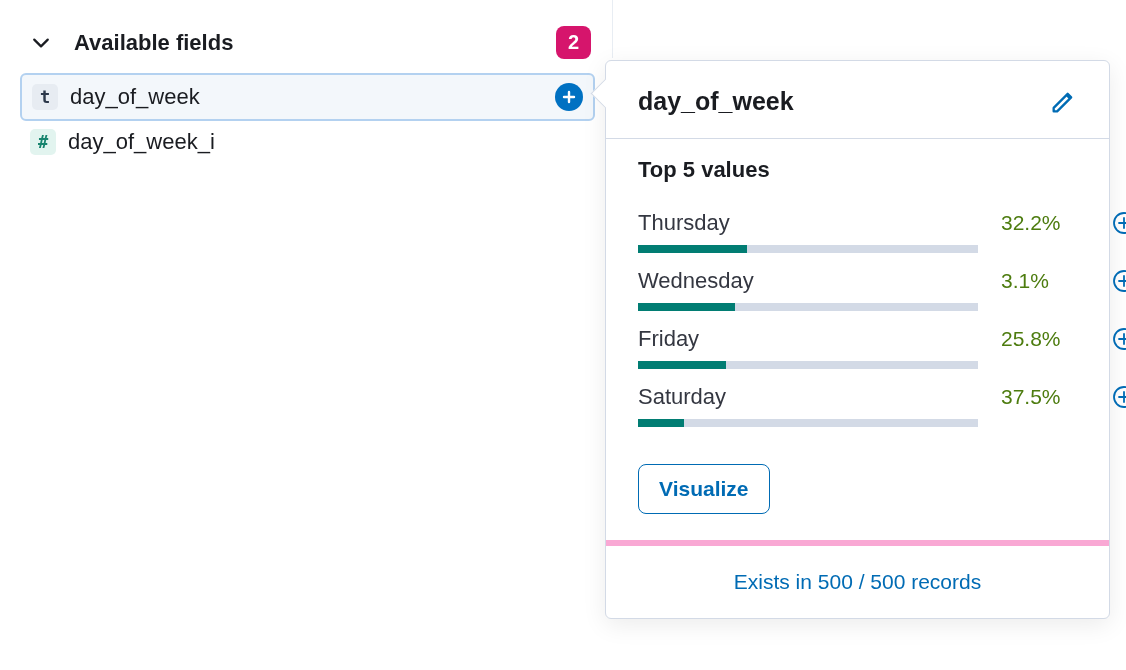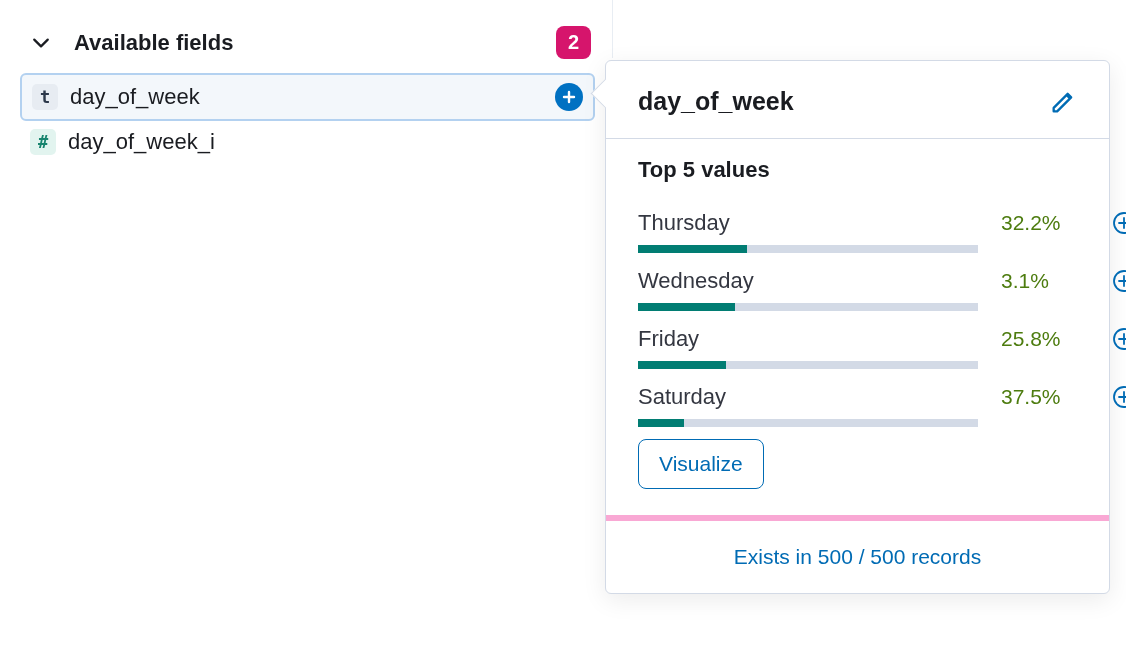--- a/index.html
+++ b/index.html
@@ -159,25 +159,25 @@
     background: #d3dae6;
     height: 8px;
     width: 340px;
     border-radius: 0;
   }
   .bar-fill {
     background: #017d73;
     height: 8px;
   }
   .viz-btn {
-    margin-top: 12px;
+    margin-top: 37px;
     display: inline-block;
     border: 1px solid #006bb4;
     color: #006bb4;
-    font-weight: 400;
+    font-weight: 700;
     font-size: 21px;
     padding: 12px 20px;
     border-radius: 8px;
     background: #fff;
     cursor: pointer;
   }
   .pop-footer {
     border-top: 6px solid #f9a8d4;
     padding: 24px 10px;
     text-align: center;

